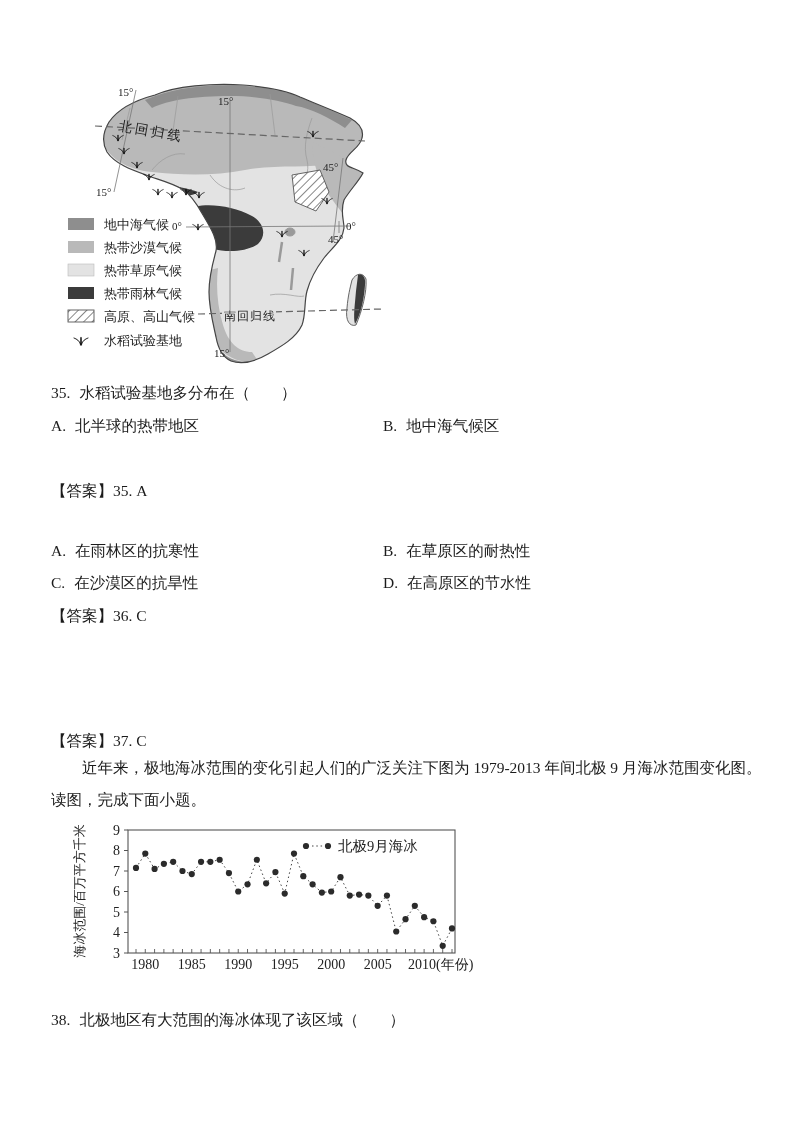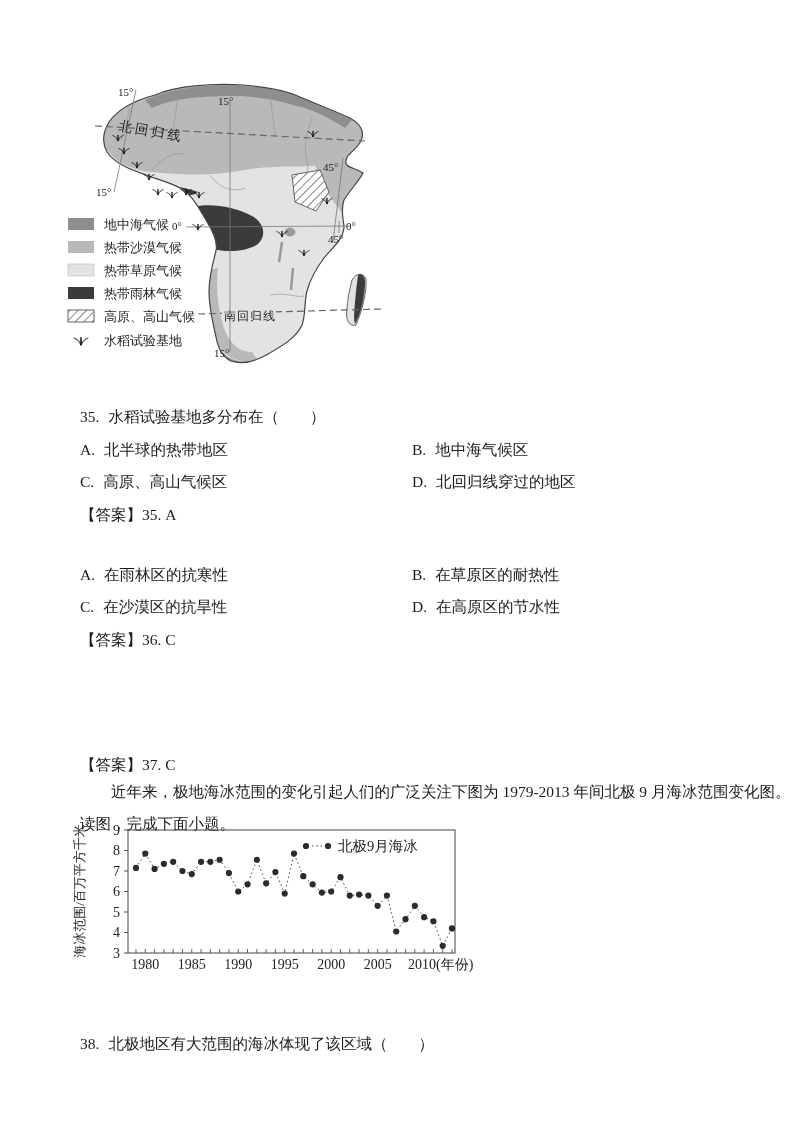--- a/index.html
+++ b/index.html
@@ -1,20 +1,20 @@
 <!DOCTYPE html>
 <html><head>
 <meta charset="utf-8">
 <style>
   html,body{margin:0;padding:0;background:#ffffff;}
   .page{
     position:relative;width:794px;height:1123px;background:#ffffff;
     font-family:"Liberation Serif","DejaVu Serif",serif;color:#1b1b1b;overflow:hidden;border-radius:22px;
   }
-  .line{position:absolute;left:80px;font-size:15.5px;line-height:20px;white-space:nowrap;margin-top:24px;}
+  .line{position:absolute;left:51px;font-size:15.5px;line-height:20px;white-space:nowrap;}
   .opt-key{margin-right:9px;}
   .num{margin-right:9px;}
   .col2{position:absolute;left:332px;top:0;}
   .opts{width:700px;}
   .indent{padding-left:31px;}
   svg text{font-family:"Liberation Serif","DejaVu Serif",serif;fill:#222;}
   .map-fig,.chart-fig{position:absolute;}
 </style>
 </head>
 <body>
@@ -141,24 +141,20 @@
       </g>
     </g>
   </svg>
 
   <div class="line" style="top:383px">
     <span class="num">35.</span><span>水稻试验基地多分布在（　　）</span>
   </div>
   <div class="line opts" style="top:416px">
     <span><span class="opt-key">A.</span><span>北半球的热带地区</span></span>
     <span class="col2"><span class="opt-key">B.</span><span>地中海气候区</span></span>
-  </div>
-  <div class="line opts" style="top:448px">
-    <span><span class="opt-key">C.</span><span>高原、高山气候区</span></span>
-    <span class="col2"><span class="opt-key">D.</span><span>北回归线穿过的地区</span></span>
   </div>
   <div class="line" style="top:481px">【答案】35. A</div>
 
   <div class="line opts" style="top:541px">
     <span><span class="opt-key">A.</span><span>在雨林区的抗寒性</span></span>
     <span class="col2"><span class="opt-key">B.</span><span>在草原区的耐热性</span></span>
   </div>
   <div class="line opts" style="top:573px">
     <span><span class="opt-key">C.</span><span>在沙漠区的抗旱性</span></span>
     <span class="col2"><span class="opt-key">D.</span><span>在高原区的节水性</span></span>

